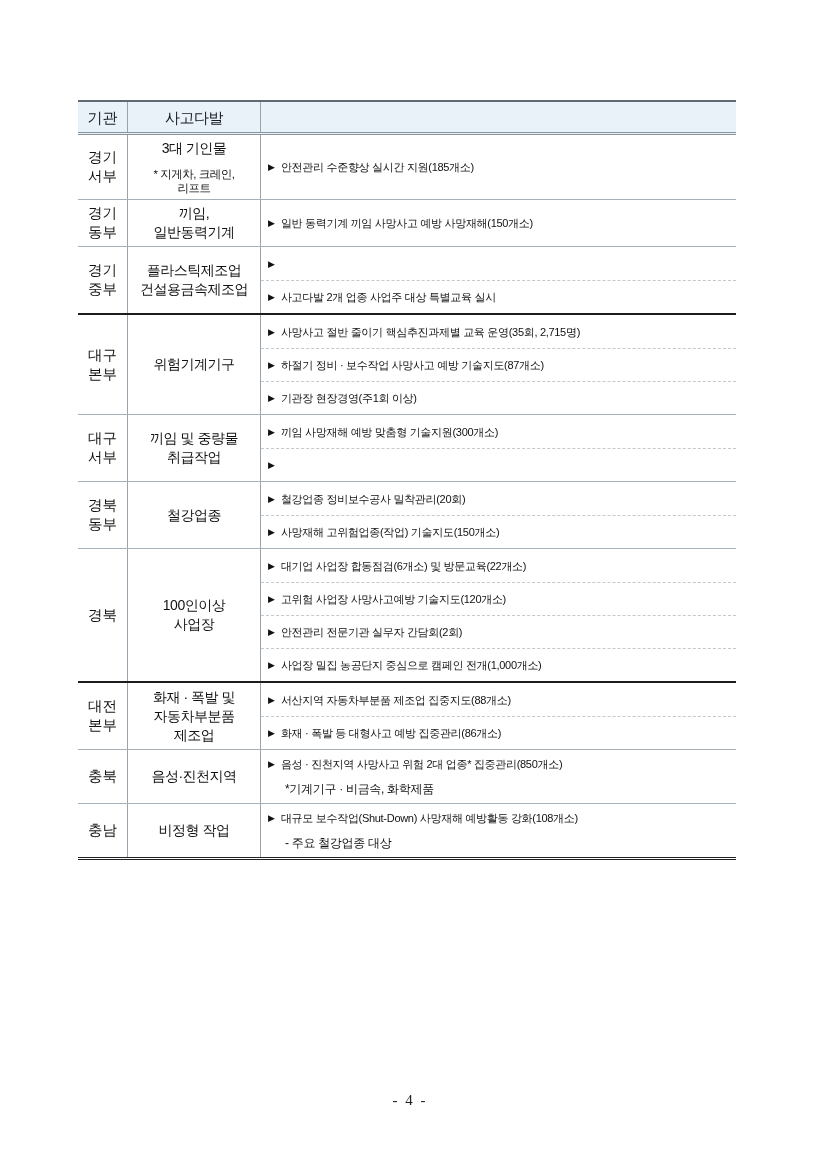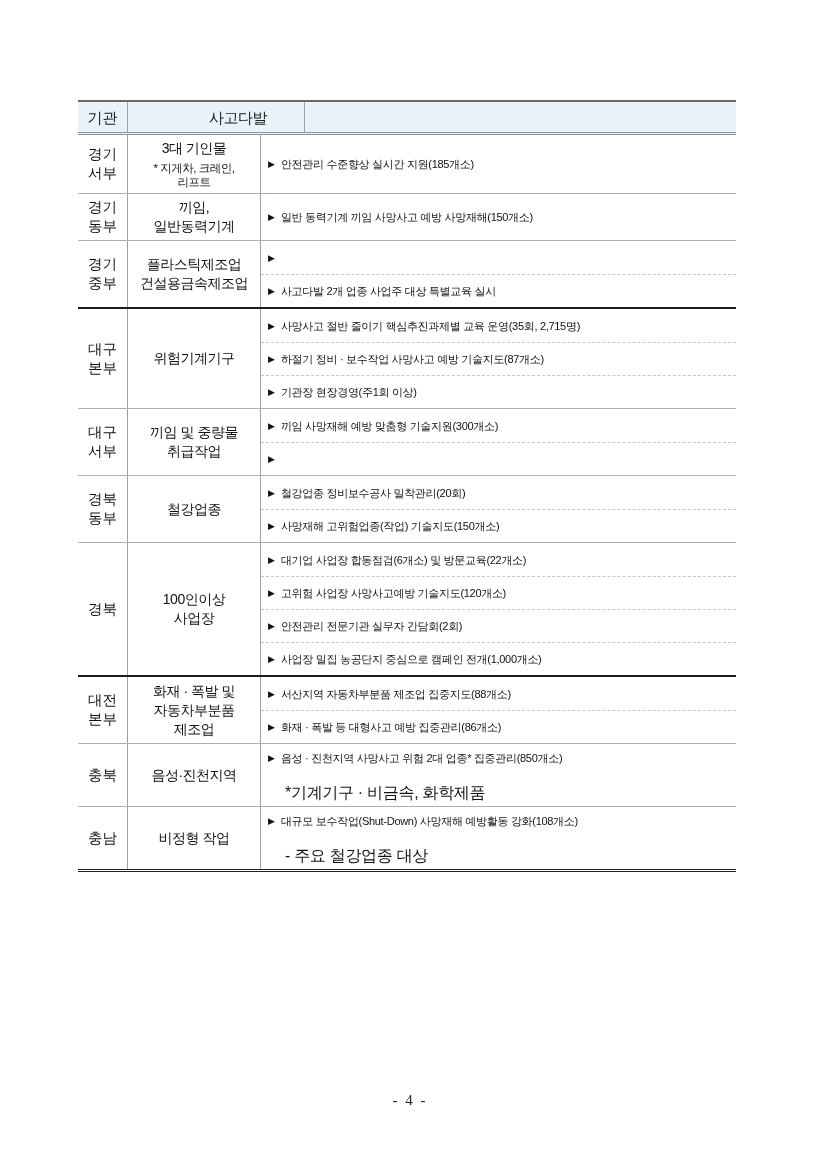--- a/index.html
+++ b/index.html
@@ -12,21 +12,20 @@
     position:absolute; left:78px; top:100px; width:658px;
     border-top:2px solid #5f6a74;
     border-bottom:3px double #222;
     box-sizing:border-box;
   }
   .row { display:flex; align-items:stretch; }
   .row.header {
     background:#e9f1f9;
     border-bottom:3px double #8a949e;
     min-height:30px;
-    gap:44px;
   }
   .cell { box-sizing:border-box; }
   .c1 {
     width:50px; border-right:1px solid #9aa3ac;
     display:flex; flex-direction:column; justify-content:center; align-items:center;
     text-align:center; padding:4px 1px; font-size:14.5px; line-height:19px;
   }
   .c2 {
     width:133px; border-right:1px solid #9aa3ac;
     display:flex; flex-direction:column; justify-content:center; align-items:center;
@@ -42,22 +41,22 @@
   .group.first { border-top:none; }
   .group.thick { border-top:2px solid #1d1d1d; }
   .bullet {
     display:flex; flex-direction:column; justify-content:center;
     min-height:33px; padding:4px 4px 4px 7px; box-sizing:border-box;
   }
   .bullet + .bullet { border-top:1px dashed #c3c9cf; }
   .b-line { display:flex; align-items:center; }
   .marker { font-size:9px; margin-right:6px; flex:0 0 auto; color:#111; }
   .b-text { font-size:11px; line-height:20px; letter-spacing:-0.3px; white-space:nowrap; }
-  .b-sub { font-size:16px; line-height:19px; letter-spacing:-0.3px; padding-left:17px; margin-top:15px; }
-  .field-note { font-size:11.5px; line-height:14px; letter-spacing:-0.5px; margin-top:3px; }
+  .b-sub { font-size:12px; line-height:19px; letter-spacing:-0.3px; padding-left:17px; margin-top:6px; }
+  .field-note { font-size:11.5px; line-height:14px; letter-spacing:-0.5px; margin-top:9px; }
   .page-num {
     position:absolute; left:0; right:0; top:1092px; text-align:center;
     font-size:15px; letter-spacing:2px;
     font-family:"Liberation Serif","DejaVu Serif",serif; color:#222;
   }
 </style>
 </head>
 <body>
 
 <div class="doc-table">

